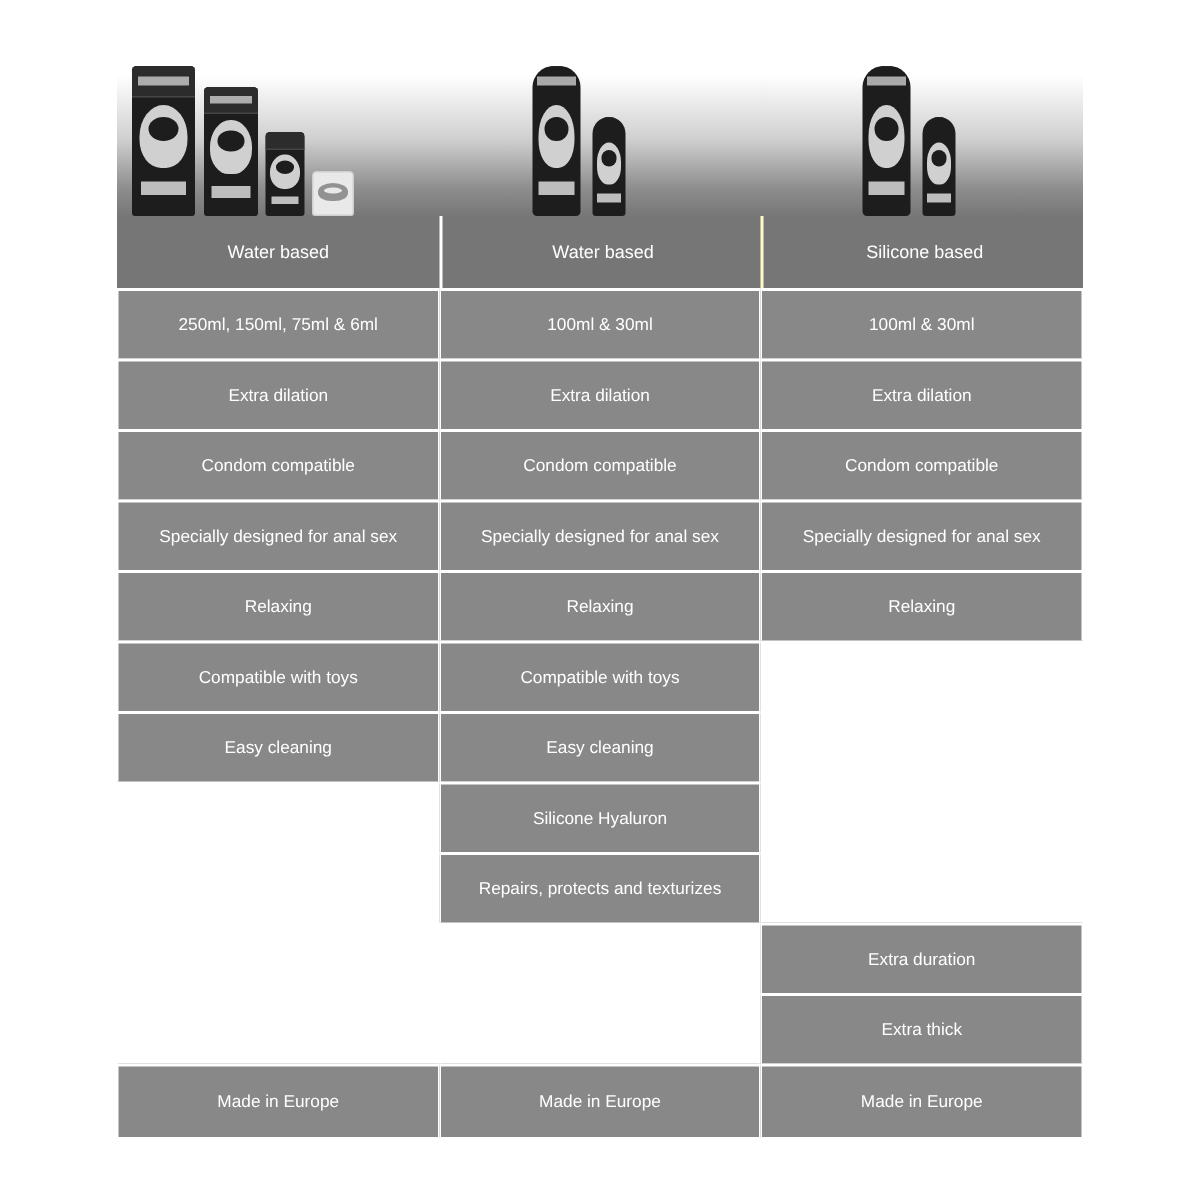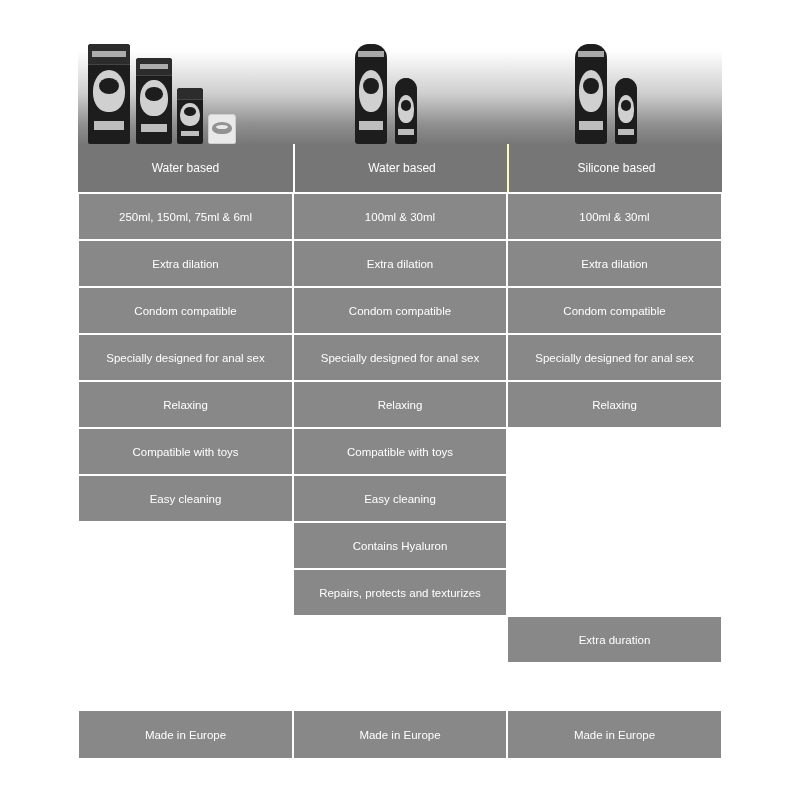--- a/index.html
+++ b/index.html
@@ -252,31 +252,32 @@
 
   <div class="cell col1" style="top:427px; height:47px;">Compatible with toys</div>
   <div class="cell col2" style="top:427px; height:47px;">Compatible with toys</div>
   <div class="cell col3 empty" style="top:427px; height:47px;"></div>
 
   <div class="cell col1" style="top:474px; height:47px;">Easy cleaning</div>
   <div class="cell col2" style="top:474px; height:47px;">Easy cleaning</div>
   <div class="cell col3 empty" style="top:474px; height:47px;"></div>
 
   <div class="cell col1 empty" style="top:521px; height:47px;"></div>
-  <div class="cell col2" style="top:521px; height:47px;">Contains Hyaluron</div>
+  <div class="cell col2" style="top:521px; height:47px;">Silicone Hyaluron</div>
   <div class="cell col3 empty" style="top:521px; height:47px;"></div>
 
   <div class="cell col1 empty" style="top:568px; height:47px;"></div>
   <div class="cell col2" style="top:568px; height:47px;">Repairs, protects and texturizes</div>
   <div class="cell col3 empty" style="top:568px; height:47px;"></div>
 
   <div class="cell col1 empty" style="top:615px; height:47px;"></div>
   <div class="cell col2 empty" style="top:615px; height:47px;"></div>
   <div class="cell col3" style="top:615px; height:47px;text-align:center;">Extra duration</div>
 
   <div class="cell col1 empty" style="top:662px; height:47px;"></div>
   <div class="cell col2 empty" style="top:662px; height:47px;"></div>
+  <div class="cell col3" style="top:662px; height:47px;">Extra thick</div>
 
   <div class="cell col1" style="top:709px; height:49px;">Made in Europe</div>
   <div class="cell col2" style="top:709px; height:49px;">Made in Europe</div>
   <div class="cell col3" style="top:709px; height:49px;">Made in Europe</div>
 
 </div>
 
 </body></html>

